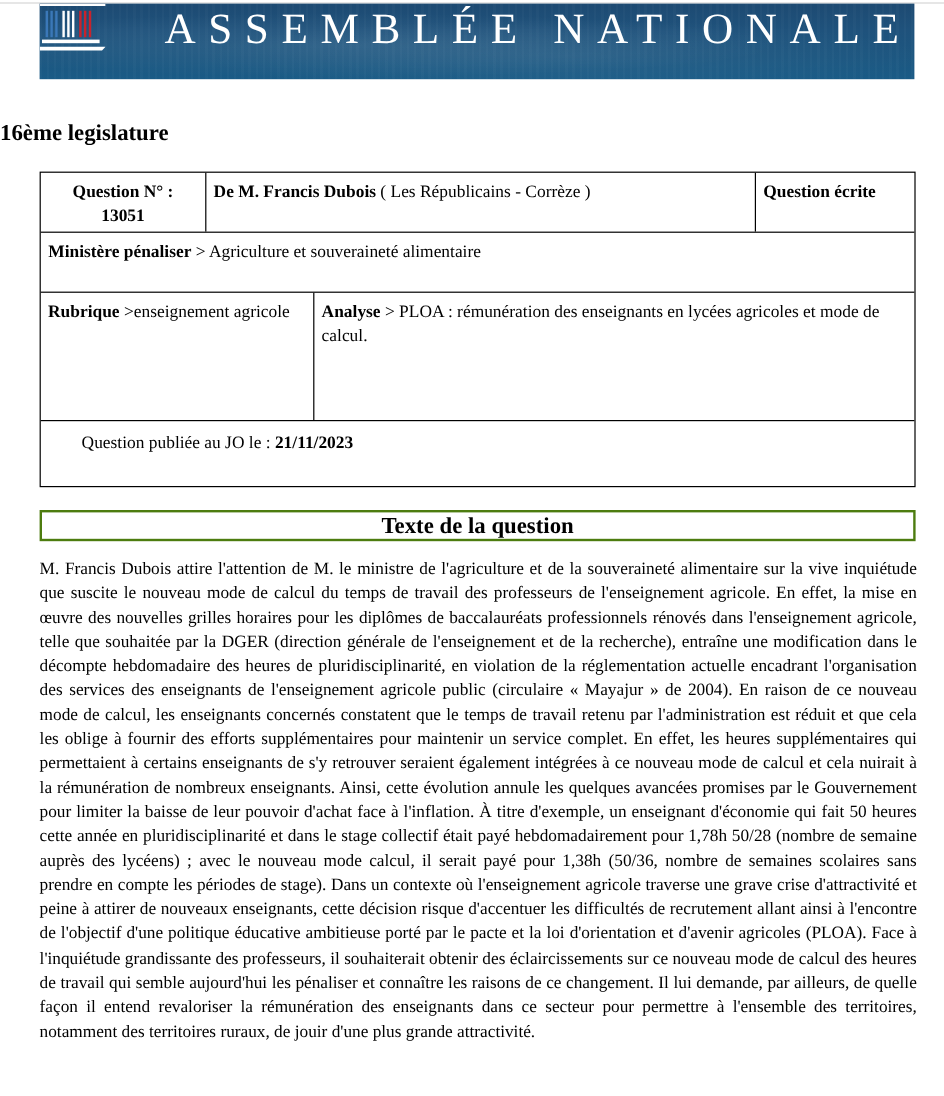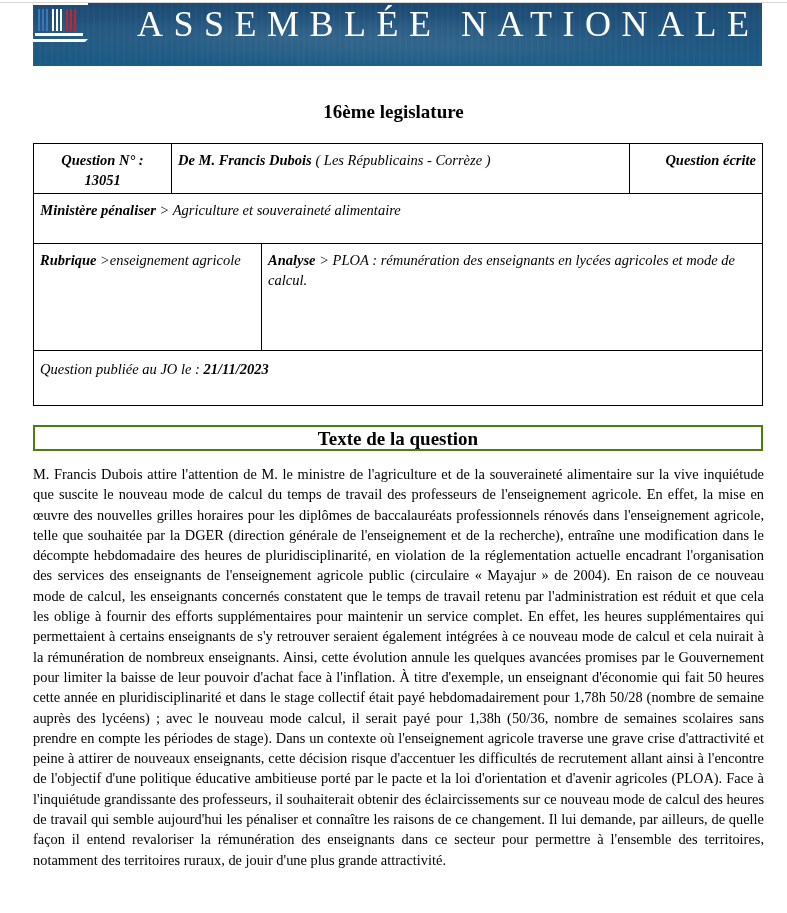--- a/index.html
+++ b/index.html
@@ -48,50 +48,49 @@
       font-size: 36px;
       letter-spacing: 10.5px;
       color: #ffffff;
       line-height: 42px;
       white-space: nowrap;
     }
     .legislature {
       position: absolute;
       left: 0; top: 101px;
       width: 787px;
-      text-align: center;
+      text-align: left;
       font-size: 19px;
       font-weight: bold;
     }
     .info-table {
       position: absolute;
       left: 33px; top: 143px;
       width: 730px;
       border: 1px solid #000;
       box-sizing: border-box;
       font-size: 14.5px;
       line-height: 20px;
     }
     .row {
       display: flex;
       border-bottom: 1px solid #000;
       box-sizing: border-box;
     }
-    .row:last-child { border-bottom: none; }
+    .row:last-child { border-bottom: none; margin-left: 28px; }
     .cell {
       box-sizing: border-box;
       padding: 6px 6px;
       border-right: 1px solid #000;
-      font-style: italic;
     }
     .cell:last-child { border-right: none; }
     .row1 { height: 50px; }
     .row1 .c1 { width: 138px; text-align: center; font-weight: bold; padding-top: 6px; }
     .row1 .c2 { width: 458px; text-align: left; padding-top: 6px; }
-    .row1 .c3 { flex: 1; text-align: right; font-weight: bold; padding-top: 6px; }
+    .row1 .c3 { flex: 1; text-align: left; font-weight: bold; padding-top: 6px; }
     .row2 { height: 50px; }
     .row2 .c1 { width: 373px; text-align: center; padding-top: 6px; }
     .row2 .c2 { flex: 1; text-align: center; padding-top: 6px; }
     .row3 { height: 107px; }
     .row3 .c1 { width: 228px; }
     .row3 .c2 { width: 172px; }
     .row3 .c3 { flex: 1; }
     .row4 { height: 54px; }
     .row4 .c1 { flex: 1; padding-top: 8px; }
     b { font-weight: bold; }

